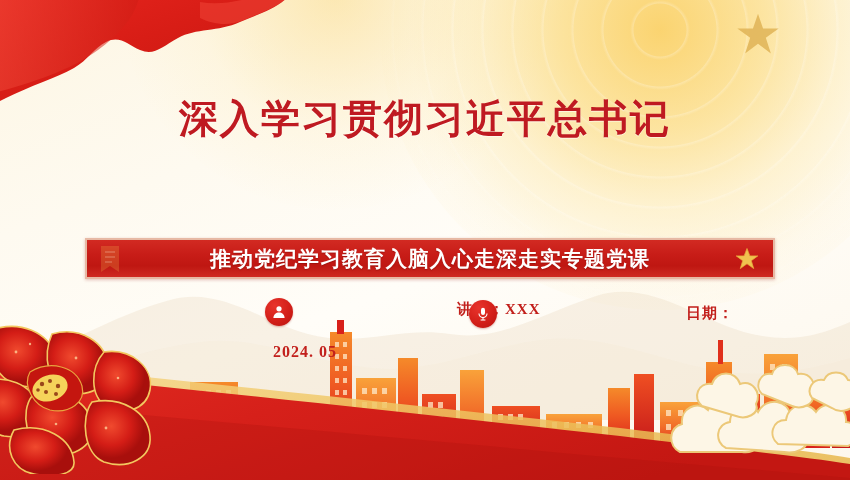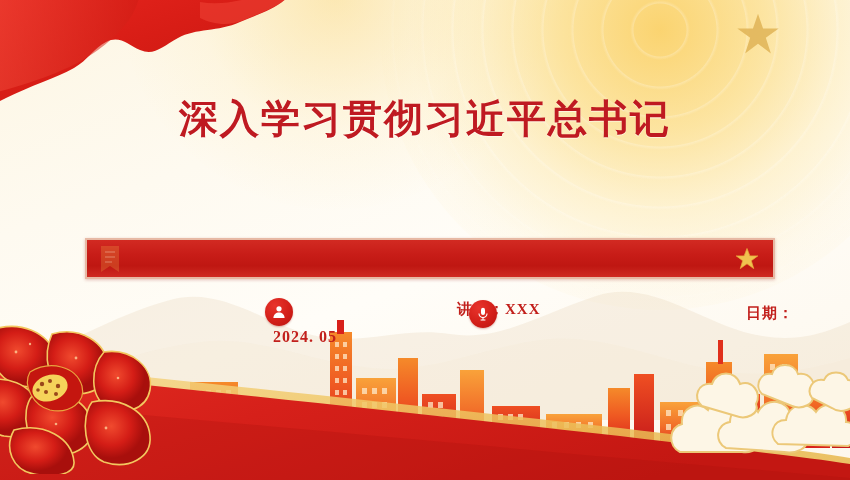--- a/index.html
+++ b/index.html
@@ -158,36 +158,36 @@
   .info-presenter .badge { position: absolute; left: 14px; top: 0; z-index: 2; }
   .presenter-text {
     color: #c2201c;
     font-size: 15px;
     font-weight: 600;
     letter-spacing: 1px;
     white-space: nowrap;
     padding-left: 2px;
   }
 
-  .info-date-label { left: 746px; top: 6px; }
+  .info-date-label { left: 686px; top: 6px; }
   .date-label-text {
     color: #c2201c;
     font-size: 15px;
     font-weight: 600;
     letter-spacing: 1px;
     white-space: nowrap;
   }
 
   .info-person { left: 265px; top: 0px; flex-direction: column; align-items: flex-start; }
   .person-date {
     color: #c2201c;
     font-size: 16px;
     font-weight: 600;
     letter-spacing: 1px;
-    margin-top: 2px;
+    margin-top: 17px;
     margin-left: 8px;
     white-space: nowrap;
   }
 </style>
 </head>
 <body>
 
 <div id="poster">
 
   <div class="bg-layer">
@@ -418,20 +418,21 @@
 
     <div class="title-block">
       <div class="title-line title-line-1">深入学习贯彻习近平总书记</div>
     </div>
 
     <div class="banner">
       <svg class="banner-emblem" viewBox="0 0 26 30">
         <path d="M4,2 L22,2 L22,28 L13,22 L4,28 Z" fill="#f1b24a" opacity="0.45"></path>
         <path d="M8,8 L18,8 M8,13 L18,13 M8,18 L15,18" stroke="#fde6bb" stroke-width="1.6" opacity="0.6"></path>
       </svg>
+      <span class="banner-text">推动党纪学习教育入脑入心走深走实专题党课</span>
       <svg class="banner-star" viewBox="0 0 100 100">
         <polygon points="50,6 62,37 95,37 68,57 78,90 50,70 22,90 32,57 5,37 38,37" fill="#f0c24f" stroke="#e8a93c" stroke-width="3"></polygon>
       </svg>
     </div>
 
     <div class="info-row">
 
       <div class="info-item info-person">
         <div class="badge">
           <svg viewBox="0 0 24 24">

